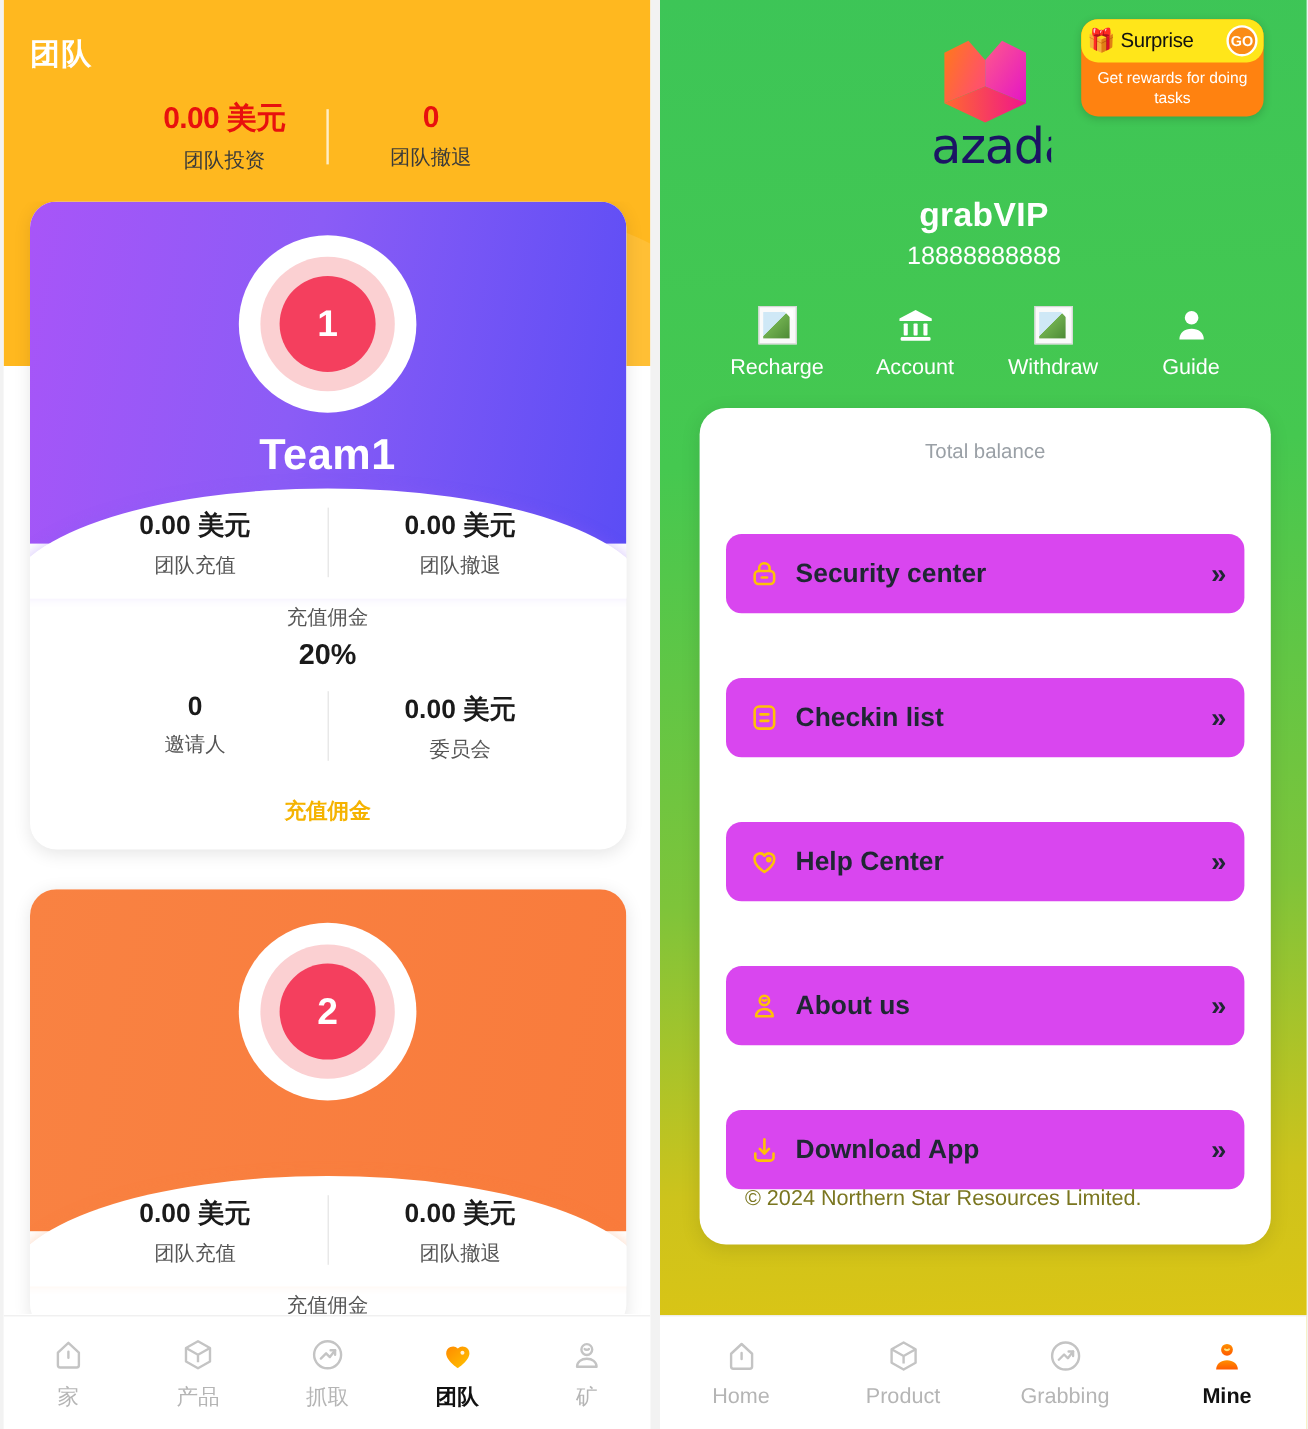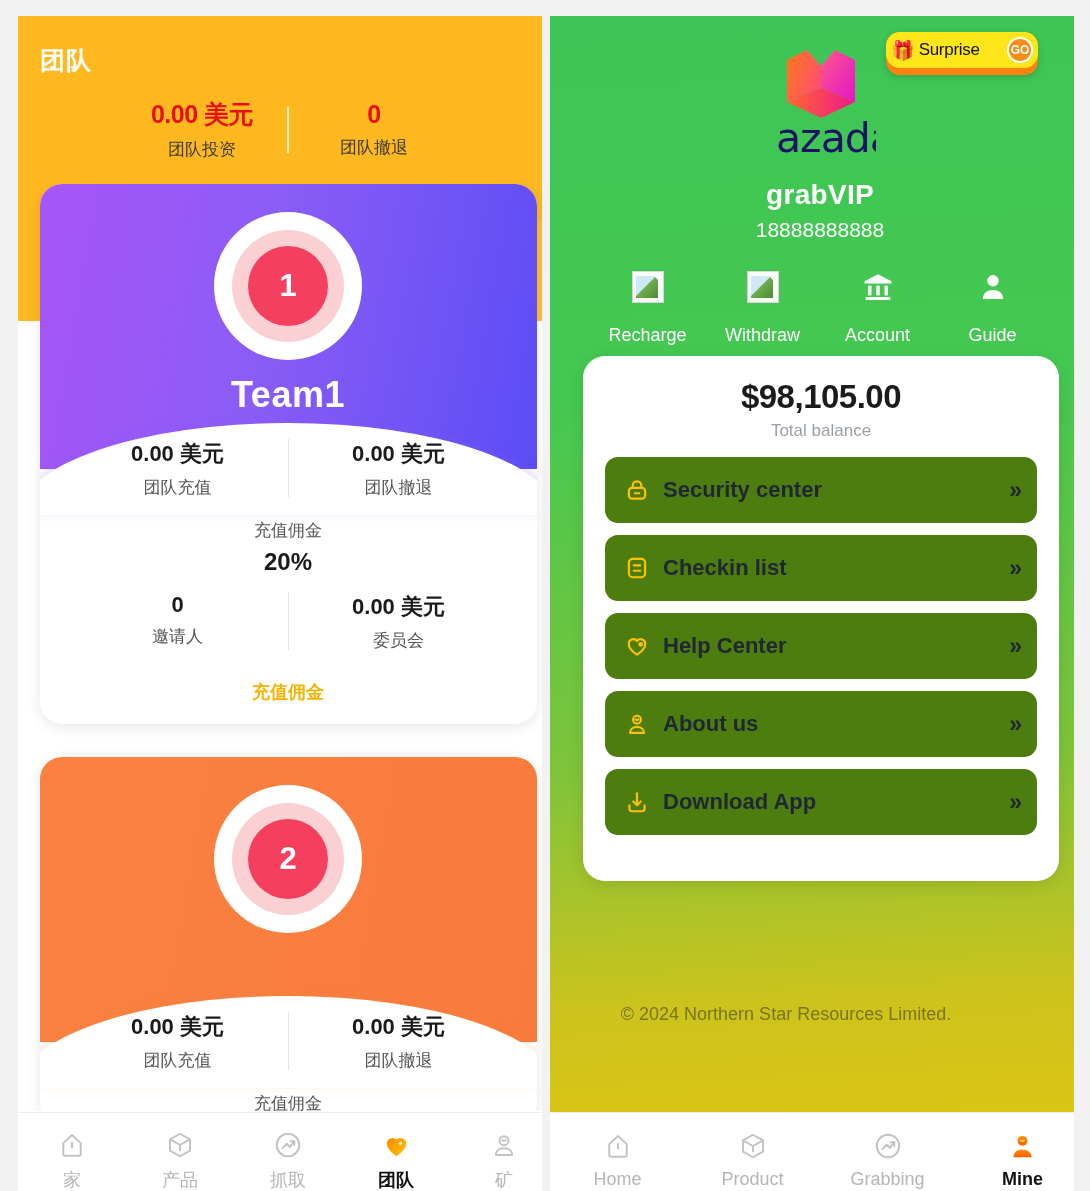--- a/index.html
+++ b/index.html
@@ -1,18 +1,18 @@
 <!DOCTYPE html>
 <html><head>
 <meta charset="utf-8">
 <style>
   * { margin:0; padding:0; box-sizing:border-box; }
   html,body { width:1090px; height:1191px; background:#f2f2f2;
               font-family:"Liberation Sans","DejaVu Sans",sans-serif; overflow:hidden; }
-  .screen { position:relative; width:1090px; height:1191px; display:flex; gap:5px; padding:16px; }
+  .screen { position:relative; width:1090px; height:1191px; display:flex; gap:5px; padding:1px;align-items:center; }
 
   
   .panel { position:relative; width:540px; height:1191px; overflow:hidden;
            background:#fff; }
   .panel-left { margin-left:2px; }
   .panel-right { margin-left:3px; }
 
   
   .left-bg { position:absolute; inset:0; background:#ffb81f; height:305px; }
   .left-bg::after{ content:""; position:absolute; right:-40px; bottom:-30px;
@@ -99,32 +99,32 @@
                display:flex; justify-content:space-around; padding:0 40px; }
   .quick { width:92px; text-align:center; cursor:pointer; }
   .quick-icon { height:42px; display:flex; align-items:center; justify-content:center; }
   .broken-img { width:32px; height:32px; border:1px solid #d6d6d6; background:#fafafa;
                 position:relative; overflow:hidden; }
   .broken-img::before{ content:""; position:absolute; left:3px; top:4px;
       width:22px; height:22px;
       background:linear-gradient(135deg,#cfe8f6 0%,#cfe8f6 45%,#6fae4e 46%,#4d8a36 100%); }
   .broken-img::after{ content:""; position:absolute; right:2px; top:2px;
       border-style:solid; border-width:0 9px 9px 0; border-color:transparent #fff transparent transparent;}
-  .quick-lbl { color:#fff; font-size:18px; margin-top:17px; }
+  .quick-lbl { color:#fff; font-size:18px; margin-top:4px; }
 
   .wallet-card { position:absolute; top:340px; left:33px; width:476px;
                  background:#fff; border-radius:22px; padding:22px 22px 46px;
                  box-shadow:0 4px 16px rgba(0,0,0,.10); }
   .balance { text-align:center; font-size:33px; font-weight:bold; color:#1b1b1b;
              letter-spacing:-.5px; }
   .balance-lbl { text-align:center; font-size:17px; color:#9aa0a6; margin-top:5px; }
 
   .menu-list { margin-top:16px; display:flex; flex-direction:column; gap:12px; }
-  .menu-item { display:flex; align-items:center; gap:13px; background:#4d7c0f;
-               border-radius:13px; height:66px; padding:0 18px; cursor:pointer; }
+  .menu-item { display:flex; align-items:center; gap:13px; background:#d946ef;
+               border-radius:13px; height:66px; padding:0 18px; cursor:pointer;margin-top:42px; }
   .menu-icon { width:27px; height:27px; flex:0 0 27px;
                display:flex; align-items:center; justify-content:center; }
   .menu-label { flex:1; font-size:22px; font-weight:bold; color:#1f2733; }
   .chev { font-size:23px; color:#1f2733; font-weight:bold; letter-spacing:-3px; }
 
   .signout { position:absolute; top:868px; left:50%; transform:translateX(-50%);
              width:182px; height:58px; border-radius:30px;
              background:linear-gradient(180deg,#ffb30f 0%,#fb8c12 55%,#f87316 100%);
              color:#fff; font-size:26px; font-weight:bold;
              display:flex; align-items:center; justify-content:center;
@@ -329,63 +329,63 @@
           <div class="logo-text">azada</div>
         </div>
       </div>
 
       <div class="surprise">
         <div class="surprise-top">
           <span class="gift">🎁</span>
           <span class="surprise-word">Surprise</span>
           <span class="go-circle">GO</span>
         </div>
+        <div class="surprise-sub">Get rewards for doing tasks</div>
       </div>
 
       <div class="username">grabVIP</div>
       <div class="phone">18888888888</div>
 
       <div class="quick-row">
         <div class="quick">
           <div class="quick-icon">
               <span class="broken-img"></span>
             </div>
           <div class="quick-lbl">Recharge</div>
-        </div>
-        <div class="quick">
-          <div class="quick-icon">
-              <span class="broken-img"></span>
-            </div>
-          <div class="quick-lbl">Withdraw</div>
         </div>
         <div class="quick">
           <div class="quick-icon">
             <svg width="34" height="34" viewBox="0 0 24 24" fill="#fff">
               <path d="M12 3 21.5 8v1.6h-19V8z"></path>
               <rect x="5" y="11" width="2.4" height="7" rx=".5"></rect>
               <rect x="10.8" y="11" width="2.4" height="7" rx=".5"></rect>
               <rect x="16.6" y="11" width="2.4" height="7" rx=".5"></rect>
               <rect x="3.2" y="19" width="17.6" height="2.2" rx=".8"></rect>
             </svg>
           </div>
           <div class="quick-lbl">Account</div>
         </div>
         <div class="quick">
           <div class="quick-icon">
+              <span class="broken-img"></span>
+            </div>
+          <div class="quick-lbl">Withdraw</div>
+        </div>
+        <div class="quick">
+          <div class="quick-icon">
             <svg width="34" height="34" viewBox="0 0 24 24" fill="#fff">
               <circle cx="12" cy="7.6" r="4"></circle>
               <path d="M4.8 20.4c0-4 3.2-6.3 7.2-6.3s7.2 2.3 7.2 6.3z"></path>
             </svg>
           </div>
           <div class="quick-lbl">Guide</div>
         </div>
       </div>
 
       <div class="wallet-card">
-        <div class="balance">$98,105.00</div>
         <div class="balance-lbl">Total balance</div>
 
         <div class="menu-list">
 
           <div class="menu-item">
             <span class="menu-icon">
               <svg width="26" height="26" viewBox="0 0 24 24" fill="none" stroke="#ffc107" stroke-width="2">
                 <rect x="4.5" y="10" width="15" height="10" rx="3"></rect>
                 <path d="M8 10V8a4 4 0 0 1 8 0v2" stroke-linecap="round"></path>
                 <line x1="10" y1="15" x2="14" y2="15" stroke-linecap="round"></line>

